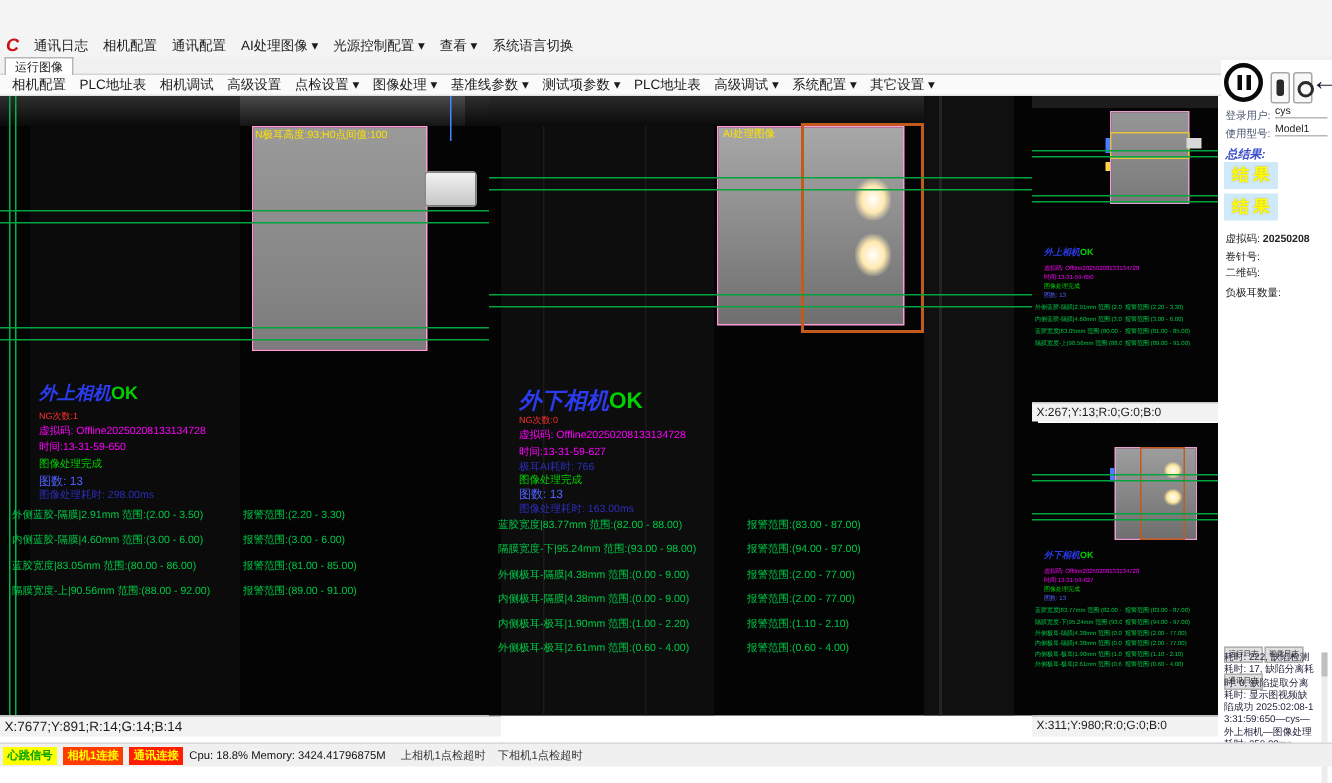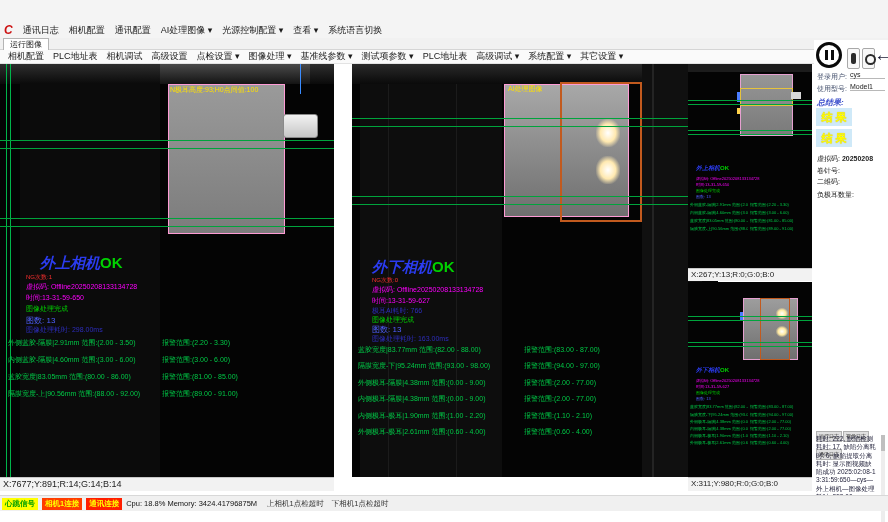--- a/index.html
+++ b/index.html
@@ -82,42 +82,42 @@
     <div class="vl" style="left:10px;"></div>
     <div class="ab" style="left:168px;top:20px;width:117px;height:150px;background:linear-gradient(180deg,#9a9a9a,#7c7c7c);border:1px solid #ff9bd5;box-sizing:border-box;"></div>
     <div class="ab" style="left:283px;top:50px;width:35px;height:24px;background:linear-gradient(#f2f2f2,#c6c6c6);border:1px solid #8a8a8a;border-radius:3px;box-sizing:border-box;"></div>
     <div class="ab" style="left:300px;top:0;width:1px;height:30px;background:#3a8cff;"></div>
     <div class="hl" style="top:76px;"></div>
     <div class="hl" style="top:84px;"></div>
     <div class="hl" style="top:154px;"></div>
     <div class="hl" style="top:162px;"></div>
     <div class="ov" style="left:170px;top:21px;font-size:7px;color:#ffe000;">N极耳高度:93;H0点间值:100</div>
 
-    <div class="ov" style="left:40px;top:190px;font-size:15px;font-weight:bold;font-style:italic;text-align:center;">
+    <div class="ov" style="left:26px;top:190px;font-size:12px;font-weight:bold;font-style:italic;text-align:center;">
       <span style="color:#2b3cf0;">外上相机</span><span style="color:#00d200;font-style:normal;">OK</span>
     </div>
     <div class="ov" style="left:26px;top:209px;font-size:6px;color:#ff3030;">NG次数:1</div>
     <div class="ov" style="left:26px;top:218px;font-size:7px;color:#ff00ff;">虚拟码: Offline20250208133134728</div>
     <div class="ov" style="left:26px;top:229px;font-size:7px;color:#ff00ff;">时间:13-31-59-650</div>
     <div class="ov" style="left:26px;top:240px;font-size:7px;color:#00d200;">图像处理完成</div>
     <div class="ov" style="left:26px;top:251px;font-size:8px;color:#5060ff;">图数: 13</div>
     <div class="ov" style="left:26px;top:261px;font-size:7px;color:#2d2dbb;">图像处理耗时: 298.00ms</div>
 
     <div class="meas" style="left:8px;top:274px;">外侧蓝胶-隔膜|2.91mm 范围:(2.00 - 3.50)</div>
     <div class="meas" style="left:162px;top:274px;">报警范围:(2.20 - 3.30)</div>
     <div class="meas" style="left:8px;top:291px;">内侧蓝胶-隔膜|4.60mm 范围:(3.00 - 6.00)</div>
     <div class="meas" style="left:162px;top:291px;">报警范围:(3.00 - 6.00)</div>
     <div class="meas" style="left:8px;top:308px;">蓝胶宽度|83.05mm 范围:(80.00 - 86.00)</div>
     <div class="meas" style="left:162px;top:308px;">报警范围:(81.00 - 85.00)</div>
     <div class="meas" style="left:8px;top:325px;">隔膜宽度-上|90.56mm 范围:(88.00 - 92.00)</div>
     <div class="meas" style="left:162px;top:325px;">报警范围:(89.00 - 91.00)</div>
   </div>
   <div class="coordbar" style="left:0;top:477px;width:334px;height:14px;">X:7677;Y:891;R:14;G:14;B:14</div>
 
-  <div class="view" style="left:352px;top:64px;width:366px;height:413px;text-align:right;">
+  <div class="view" style="left:326px;top:64px;width:366px;height:413px;text-align:right;">
     <div class="ab" style="left:0;top:0;width:350px;height:20px;background:linear-gradient(#2a2a2a,#0a0a0a);"></div>
     <div class="ab" style="left:8px;top:20px;width:142px;height:393px;background:#0d0d0d;"></div>
     <div class="ab" style="left:36px;top:20px;width:1px;height:393px;background:#1b1b1b;"></div>
     <div class="ab" style="left:104px;top:20px;width:1px;height:393px;background:#1b1b1b;"></div>
     <div class="ab" style="left:290px;top:0;width:60px;height:413px;background:#101010;"></div>
     <div class="ab" style="left:300px;top:0;width:2px;height:413px;background:#242424;"></div>
     <div class="ab" style="left:152px;top:20px;width:125px;height:133px;background:linear-gradient(180deg,#a8a8a8,#6f6f6f);border:1px solid #ff9bd5;box-sizing:border-box;"></div>
     <div class="ab" style="left:208px;top:18px;width:82px;height:140px;border:2px solid #c25a1e;box-sizing:border-box;"></div>
     <div class="ab" style="left:244px;top:55px;width:24px;height:28px;background:radial-gradient(ellipse at center,#ffffff 0%,#ffe9b0 45%,rgba(0,0,0,0) 75%);"></div>
     <div class="ab" style="left:244px;top:92px;width:24px;height:28px;background:radial-gradient(ellipse at center,#ffffff 0%,#ffe9b0 45%,rgba(0,0,0,0) 75%);"></div>

